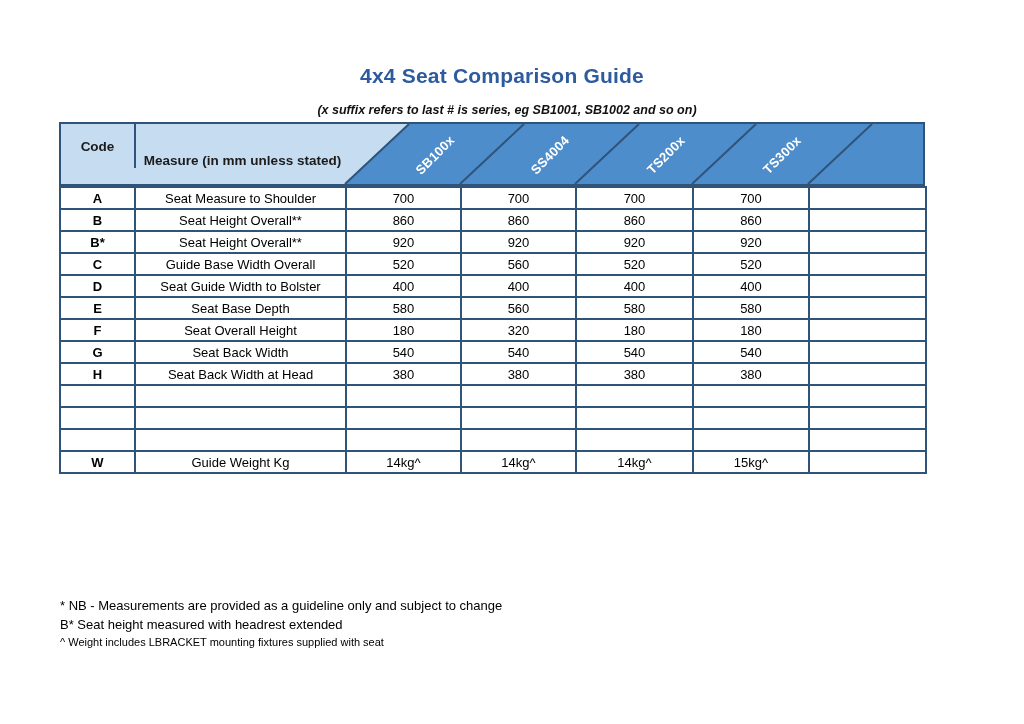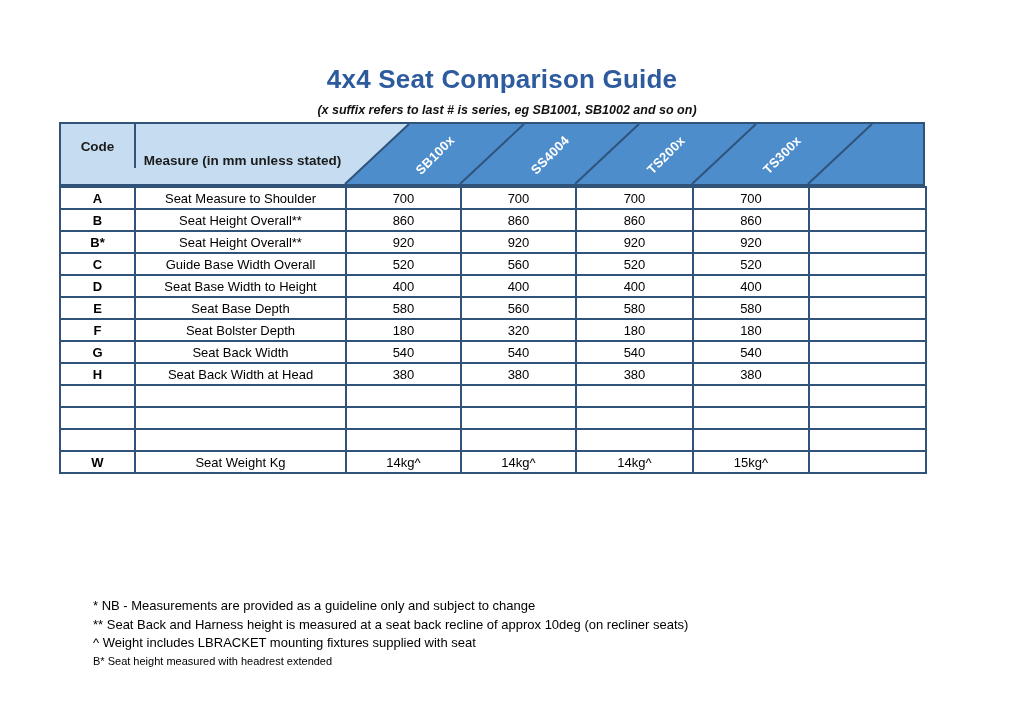--- a/index.html
+++ b/index.html
@@ -19,21 +19,21 @@
     height: 724px;
     background: var(--page-background);
     font-family: "Liberation Sans", sans-serif;
     color: var(--text-black);
     overflow: hidden;
   }
   .title {
     position: absolute;
     top: 64px; left: 0; width: 1004px;
     text-align: center;
-    font-size: 26px;
+    font-size: 21px;
     font-weight: bold;
     color: var(--title-blue);
     letter-spacing: 0.2px;
   }
   .subtitle {
     position: absolute;
     top: 103px; left: 0; width: 1014px;
     text-align: center;
     font-size: 12.5px;
     font-style: italic;
@@ -102,21 +102,20 @@
     padding: 0;
     color: #000;
     overflow: hidden;
     white-space: nowrap;
   }
   td.code { font-weight: bold; }
   .footnotes {
     position: absolute;
     left: 60px; top: 597px;
     width: 900px;
-    margin-left: 33px;
   }
   .fn {
     font-size: 13px;
     color: #000;
     line-height: 18.5px;
   }
   .fn:last-child { font-size: 11px; line-height: 17px; }
 </style>
 </head>
 <body>
@@ -190,39 +189,39 @@
             <td class="code">C</td>
             <td class="measure">Guide Base Width Overall</td>
             <td class="val">520</td>
             <td class="val">560</td>
             <td class="val">520</td>
             <td class="val">520</td>
             <td class="val"></td>
           </tr>
           <tr>
             <td class="code">D</td>
-            <td class="measure">Seat Base Width to Height</td>
+            <td class="measure">Seat Guide Width to Bolster</td>
             <td class="val">400</td>
             <td class="val">400</td>
             <td class="val">400</td>
             <td class="val">400</td>
             <td class="val"></td>
           </tr>
           <tr>
             <td class="code">E</td>
             <td class="measure">Seat Base Depth</td>
             <td class="val">580</td>
             <td class="val">560</td>
             <td class="val">580</td>
             <td class="val">580</td>
             <td class="val"></td>
           </tr>
           <tr>
             <td class="code">F</td>
-            <td class="measure">Seat Bolster Depth</td>
+            <td class="measure">Seat Overall Height</td>
             <td class="val">180</td>
             <td class="val">320</td>
             <td class="val">180</td>
             <td class="val">180</td>
             <td class="val"></td>
           </tr>
           <tr>
             <td class="code">G</td>
             <td class="measure">Seat Back Width</td>
             <td class="val">540</td>
@@ -262,31 +261,30 @@
             <td class="code"></td>
             <td class="measure"></td>
             <td class="val"></td>
             <td class="val"></td>
             <td class="val"></td>
             <td class="val"></td>
             <td class="val"></td>
           </tr>
           <tr>
             <td class="code">W</td>
-            <td class="measure">Seat Weight Kg</td>
+            <td class="measure">Guide Weight Kg</td>
             <td class="val">14kg^</td>
             <td class="val">14kg^</td>
             <td class="val">14kg^</td>
             <td class="val">15kg^</td>
             <td class="val"></td>
           </tr>
         </tbody>
     </table>
   </div>
 
   <div class="footnotes" id="footnotes">
       <div class="fn">* NB - Measurements are provided as a guideline only and subject to change</div>
-      <div class="fn">** Seat Back and Harness height is measured at a seat back recline of approx 10deg (on recliner seats)</div>
+      <div class="fn">B* Seat height measured with headrest extended</div>
       <div class="fn">^ Weight includes LBRACKET mounting fixtures supplied with seat</div>
-      <div class="fn">B* Seat height measured with headrest extended</div>
     </div>
 
 </div>
 
 </body></html>

